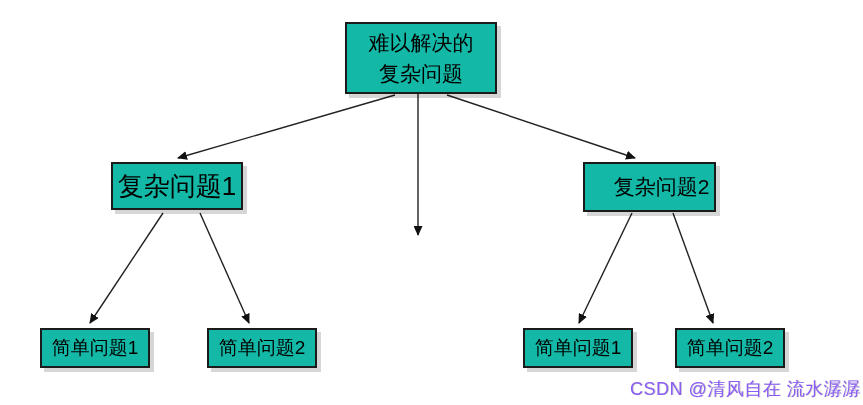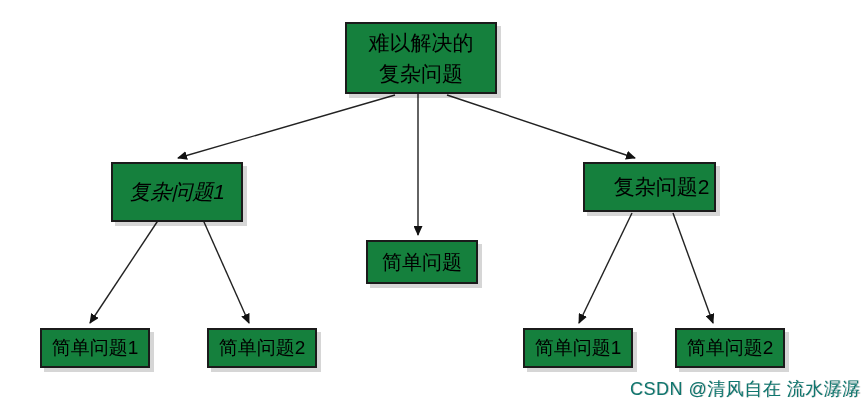--- a/index.html
+++ b/index.html
@@ -3,34 +3,34 @@
 <meta charset="utf-8">
 <style>
   html,body { margin:0; padding:0; background:#ffffff; }
   .stage {
     position:relative; width:863px; height:405px; background:#ffffff;
     overflow:hidden; font-family:"Liberation Sans", sans-serif;
   }
   svg.edges { position:absolute; left:0; top:0; width:863px; height:405px; }
   .node {
     position:absolute; display:flex; align-items:center; justify-content:center;
-    text-align:center; background:#15803d; border:2px solid #1b1b1b;
+    text-align:center; background:#14b8a6; border:2px solid #1b1b1b;
     box-shadow:4px 4px 0 rgba(0,0,0,0.16);
     color:#000; box-sizing:border-box; white-space:pre-line;
   }
   .node-root       { left:345px; top:22px;  width:152px; height:72px; font-size:21px; line-height:1.5; }
-  .node-complex1   { left:111px; top:162px; width:132px; height:60px; font-size:21px;font-style:italic; }
+  .node-complex1   { left:111px; top:162px; width:132px; height:48px; font-size:26px; }
   .node-complex2   { left:583px; top:162px; width:133px; height:50px; font-size:21px;padding-left:24px; }
   .node-simple-mid { left:366px; top:240px; width:112px; height:44px; font-size:20px; }
   .node-s1l        { left:40px;  top:328px; width:110px; height:40px; font-size:19px; }
   .node-s2l        { left:207px; top:328px; width:110px; height:40px; font-size:19px; }
   .node-s1r        { left:523px; top:328px; width:110px; height:40px; font-size:19px; }
   .node-s2r        { left:675px; top:328px; width:110px; height:40px; font-size:19px; }
   .watermark {
-    position:absolute; left:630px; top:377px; font-size:18px; color:#0f766e;
+    position:absolute; left:630px; top:377px; font-size:18px; color:#8b5cf6;
     white-space:nowrap; text-shadow:1px 0 0 #cfcfcf; letter-spacing:0.5px;
   }
 </style>
 </head>
 <body>
 
 <div class="stage">
 
   <svg class="edges" viewBox="0 0 863 405" xmlns="http://www.w3.org/2000/svg">
     <defs>
@@ -47,21 +47,20 @@
     <line x1="673" y1="213" x2="713" y2="323" stroke="#222" stroke-width="1.4" marker-end="url(#arrowhead)"></line>
   </svg>
 
   <div class="node node-root">难以解决的
 复杂问题</div>
 
   <div class="node node-complex1">复杂问题1</div>
 
   <div class="node node-complex2">复杂问题2</div>
 
-  <div class="node node-simple-mid">简单问题</div>
 
   <div class="node node-s1l">简单问题1</div>
 
   <div class="node node-s2l">简单问题2</div>
 
   <div class="node node-s1r">简单问题1</div>
 
   <div class="node node-s2r">简单问题2</div>
 
   <div class="watermark">CSDN @清风自在 流水潺潺</div>

